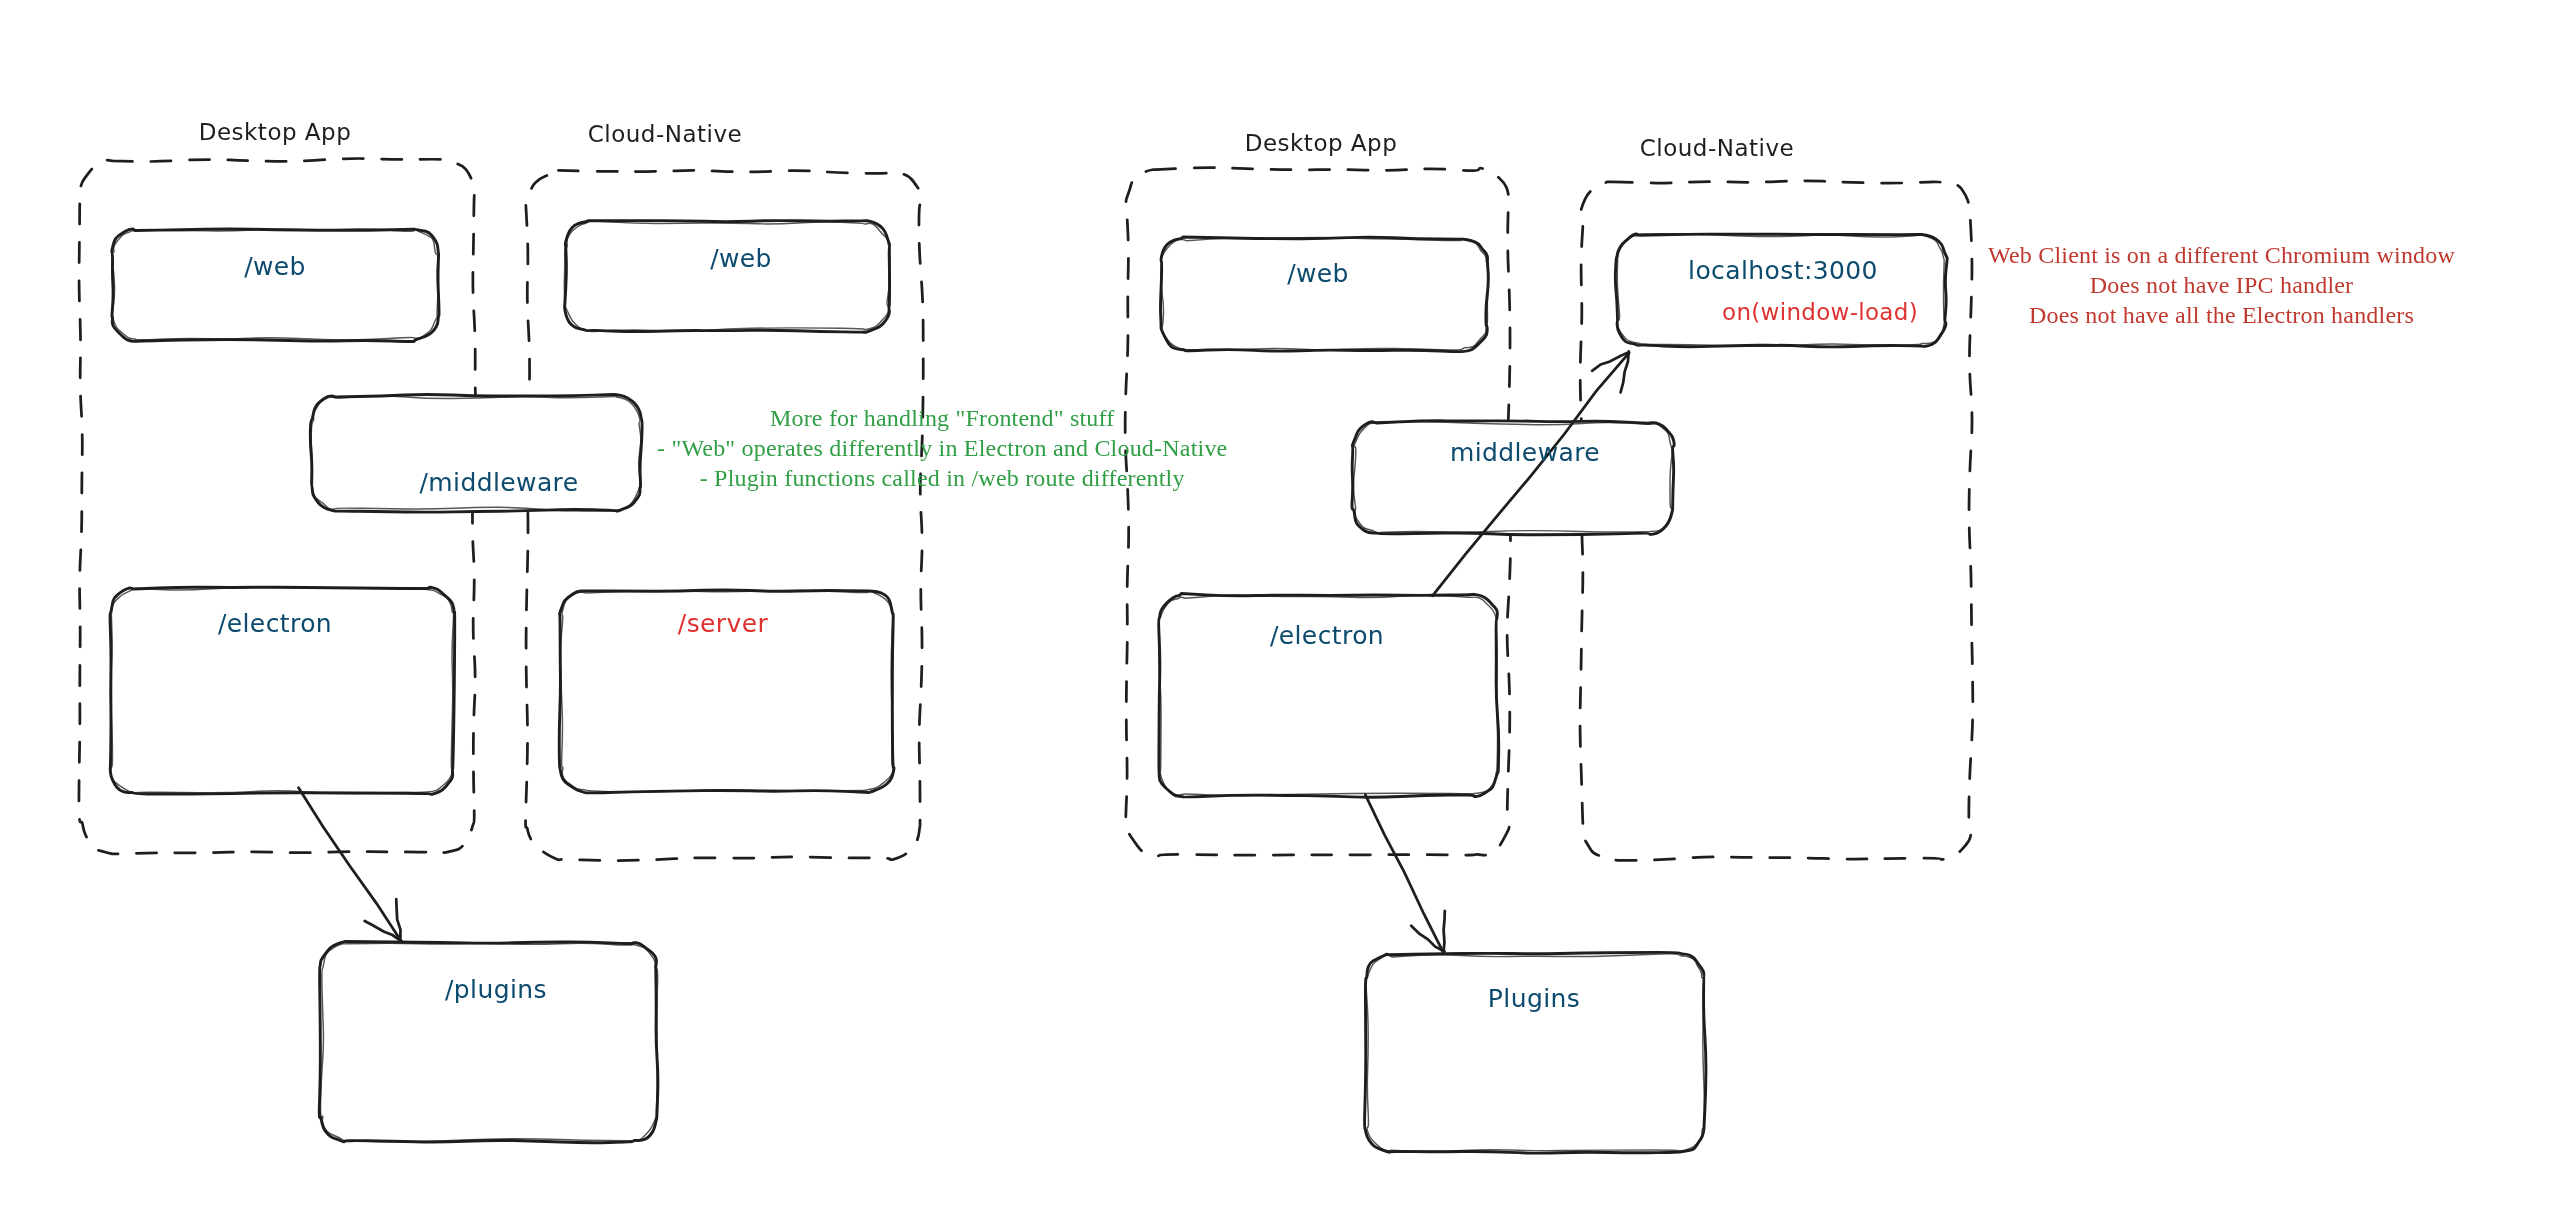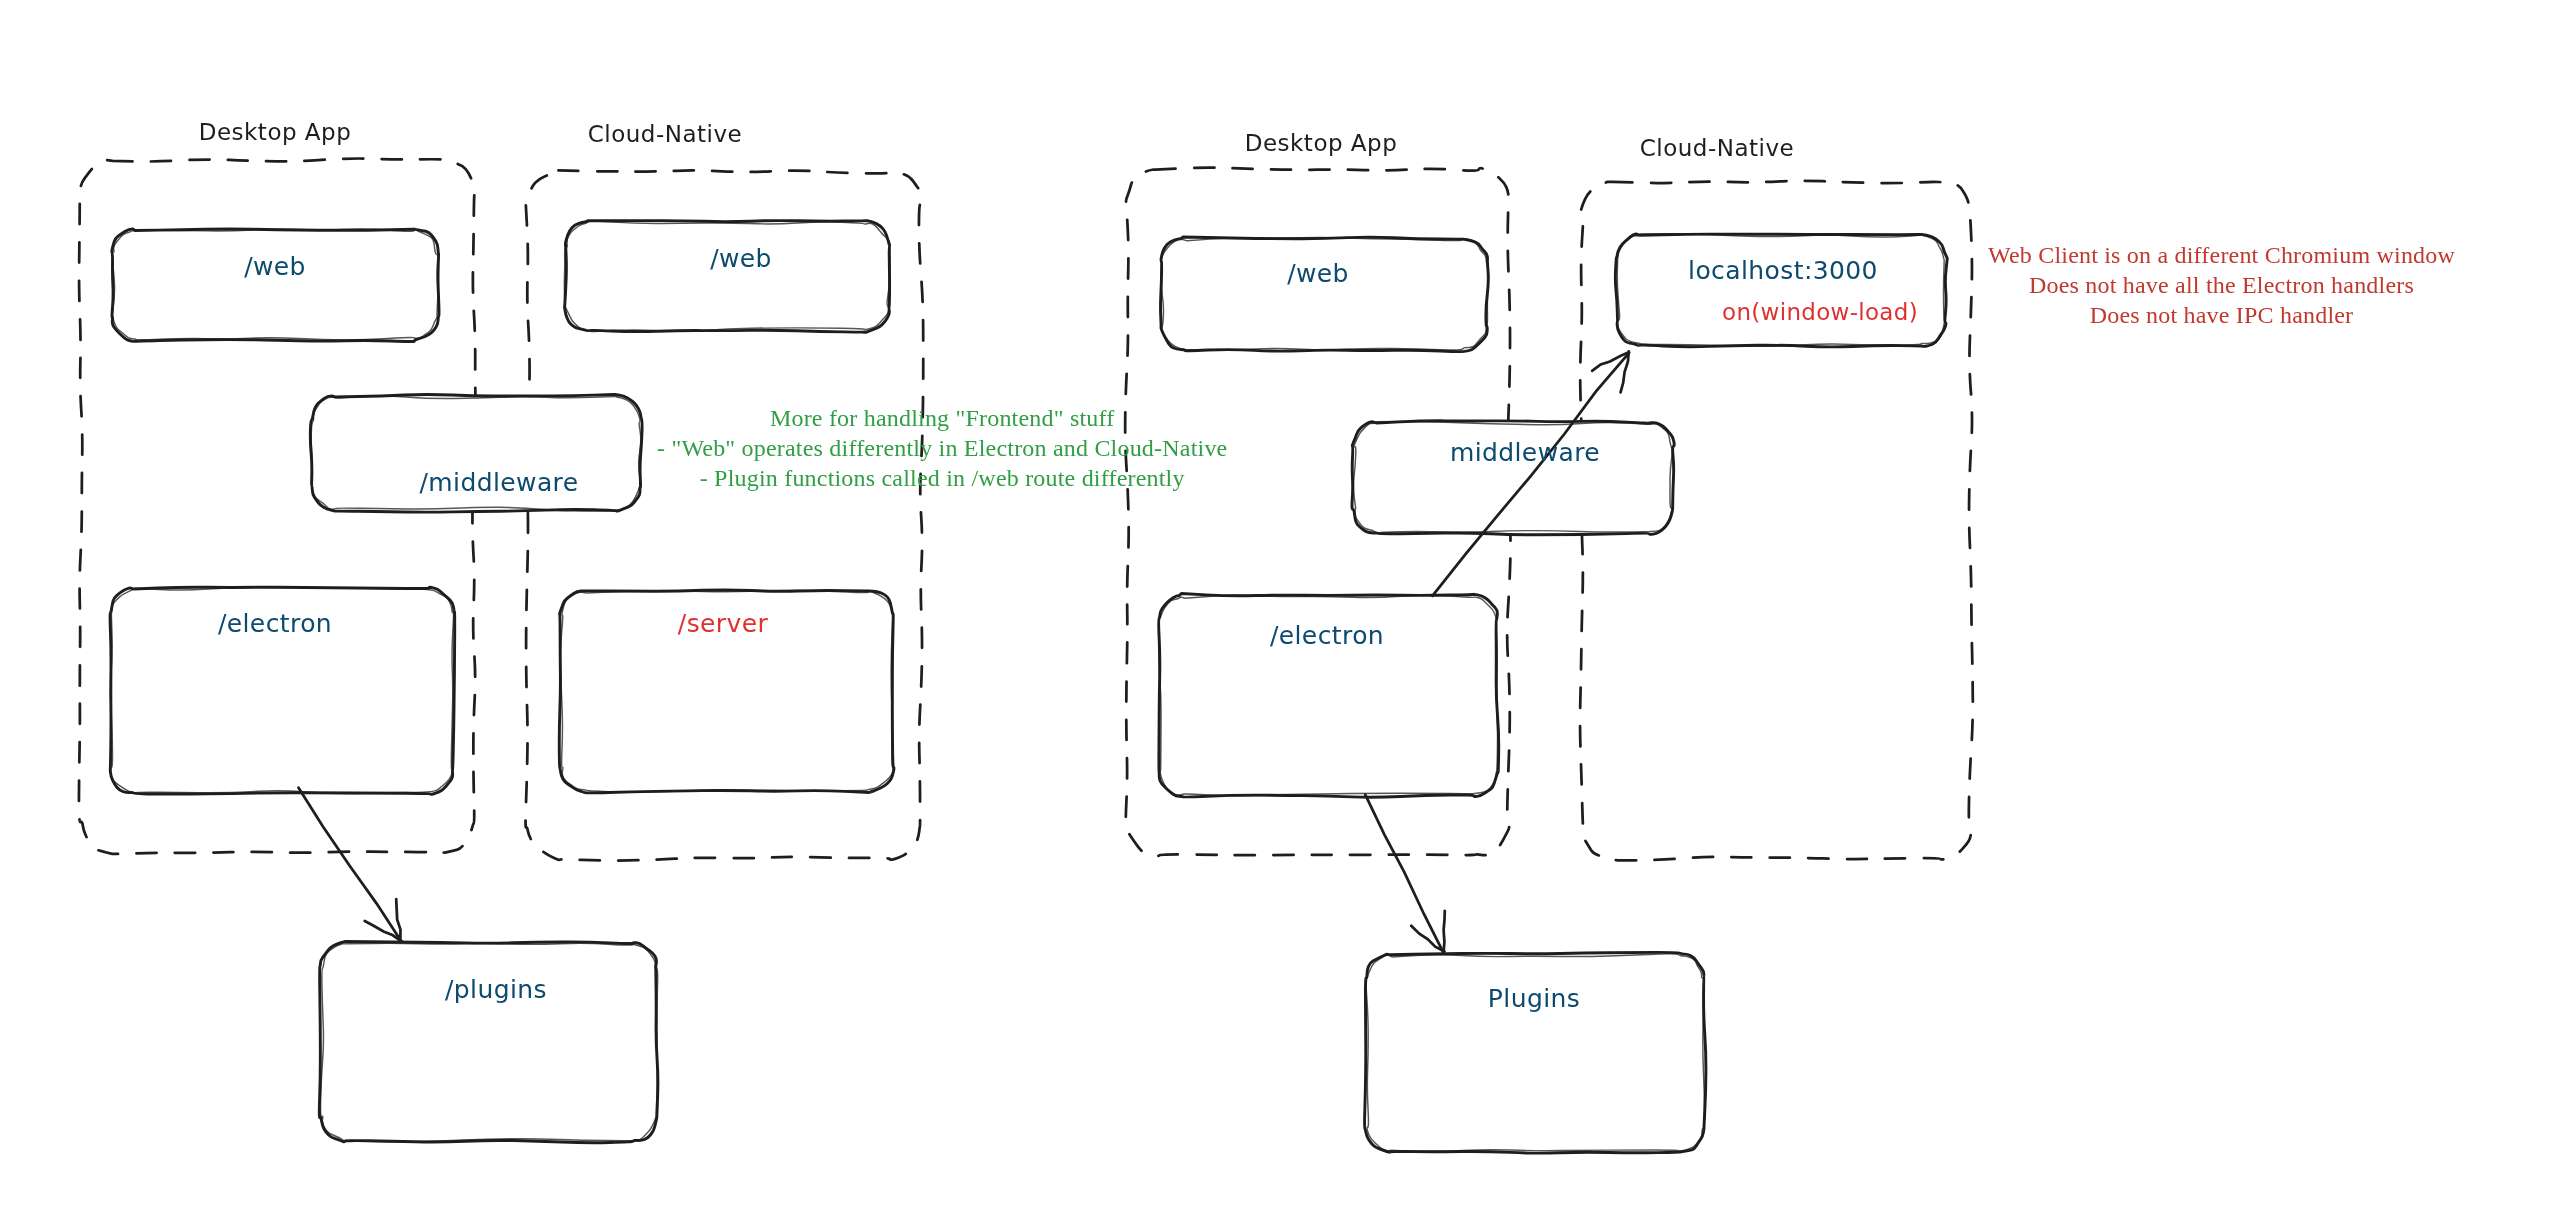--- a/index.html
+++ b/index.html
@@ -142,15 +142,15 @@
     <div class="node-label" style="left: 496px; top: 975px;">/plugins</div>
     <div class="grp-label" style="left: 1321px; top: 130px;">Desktop App</div>
     <div class="grp-label" style="left: 1717px; top: 135px;">Cloud-Native</div>
     <div class="node-label" style="left: 1318px; top: 259px;">/web</div>
     <div class="node-label" style="left: 1783px; top: 256px;">localhost:3000</div>
     <div class="node-sub" style="left: 1820px; top: 299px; text-align: center;">on(window-load)</div>
     <div class="node-label" style="left: 1525px; top: 438px;">middleware</div>
     <div class="node-label" style="left: 1327px; top: 621px;">/electron</div>
     <div class="node-label" style="left: 1534px; top: 984px;">Plugins</div>
     <div class="annot green" style="left: 657px; top: 403px;"><div>More for handling "Frontend" stuff</div><div>- "Web" operates differently in Electron and Cloud-Native</div><div>- Plugin functions called in /web route differently</div></div>
-    <div class="annot red" style="left: 1988px; top: 240px;"><div>Web Client is on a different Chromium window</div><div>Does not have all the Electron handlers</div><div>Does not have IPC handler</div></div>
+    <div class="annot red" style="left: 1988px; top: 240px;"><div>Web Client is on a different Chromium window</div><div>Does not have IPC handler</div><div>Does not have all the Electron handlers</div></div>
   </div>
 
 
 </body></html>

